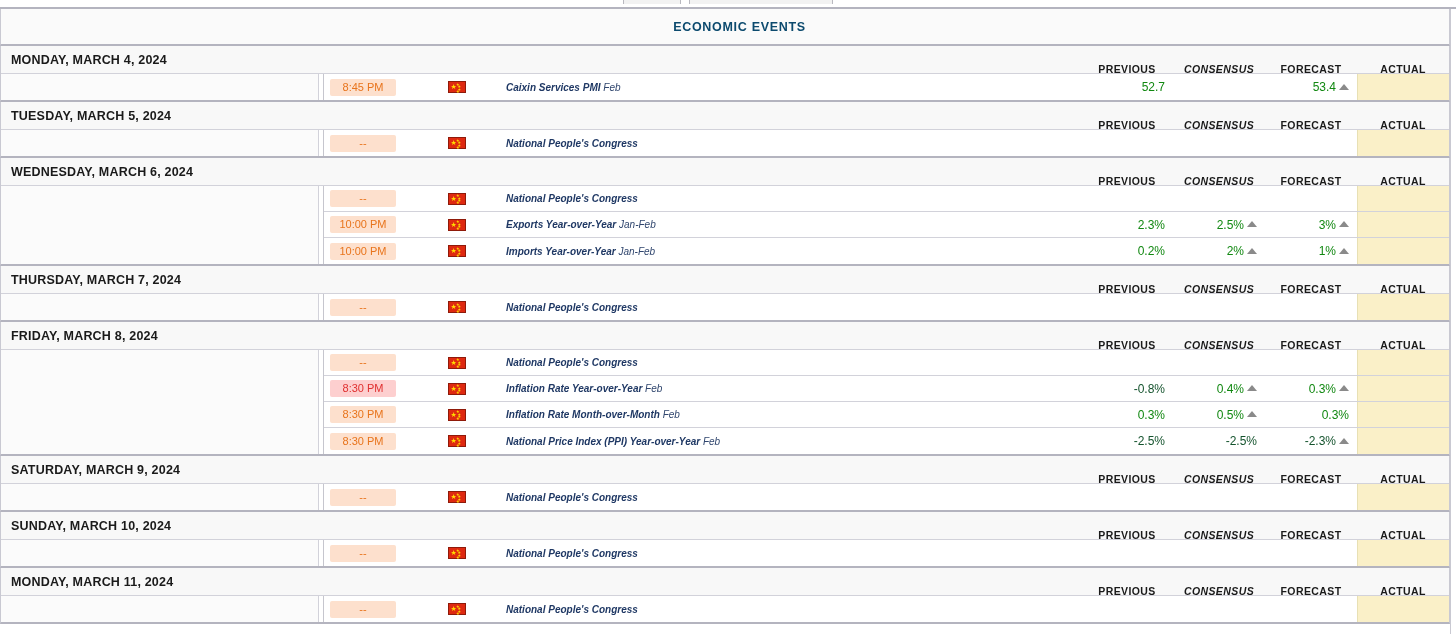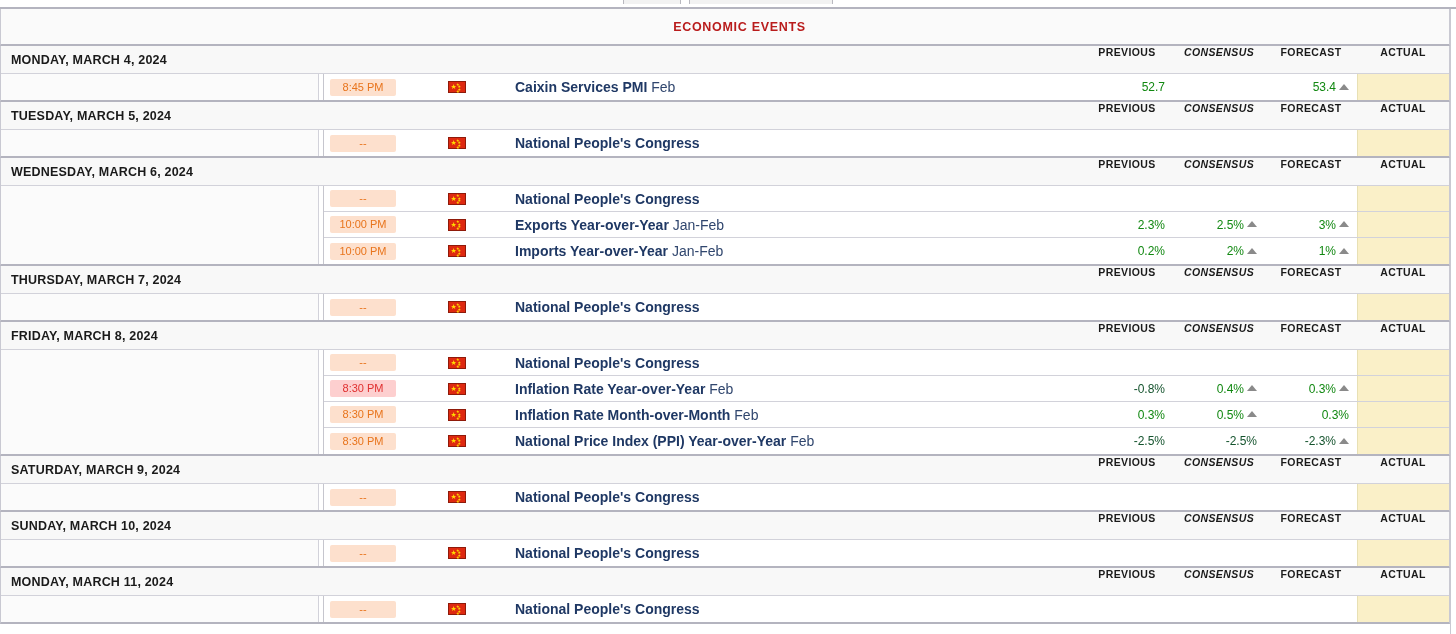--- a/index.html
+++ b/index.html
@@ -66,21 +66,21 @@
     border-bottom: 2px solid #b4b4bf;
     margin-right: 6px;
     display: flex;
     align-items: center;
     justify-content: center;
   }
   .title-text {
     font-size: 12.5px;
     font-weight: bold;
     letter-spacing: 0.7px;
-    color: #b91c1c;
+    color: #0c4a6e;
     padding-left: 29px;
   }
 
   
   .group {
     margin-right: 6px;
     border-left: 1px solid #c9c9d2;
     border-right: 1px solid #c9c9d2;
     border-bottom: 2px solid #b4b4bf;
     background: #ffffff;
@@ -99,21 +99,21 @@
     font-size: 12.5px;
     font-weight: bold;
     color: #1a1a1a;
     letter-spacing: 0.2px;
   }
   .col-heads {
     position: absolute;
     right: 0; top: 0;
     height: 45px;
     display: flex;
-    align-items: flex-start;
+    align-items: center;
   }
   .col-head {
     font-size: 10.5px;
     font-weight: bold;
     color: #1a1a1a;
     letter-spacing: 0.4px;
     text-align: center;
   }
   .col-head.previous  { width: 92px; }
   .col-head.consensus { width: 92px; font-style: italic; }
@@ -195,25 +195,25 @@
     color: #ffde00;
     font-size: 4px;
     line-height: 4px;
   }
   .flag .s1 { left: 7px;   top: 0.5px; }
   .flag .s2 { left: 8.5px; top: 3px; }
   .flag .s3 { left: 8.5px; top: 5.5px; }
   .flag .s4 { left: 7px;   top: 7.5px; }
 
   .event-name {
-    margin-left: 9px;
-    font-size: 14px;
+    font-size: 10px;
     font-weight: bold;
     color: #1f3864;
     white-space: nowrap;
+    font-style: italic;
   }
   .event-period {
     font-weight: normal;
     color: #30466e;
   }
 
   .vals {
     margin-left: auto;
     display: flex;
     align-items: center;

